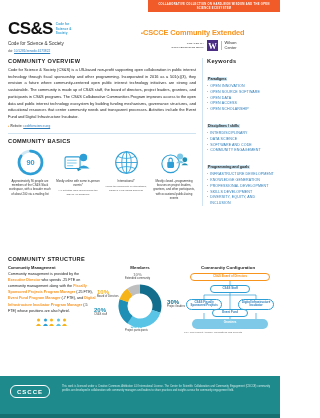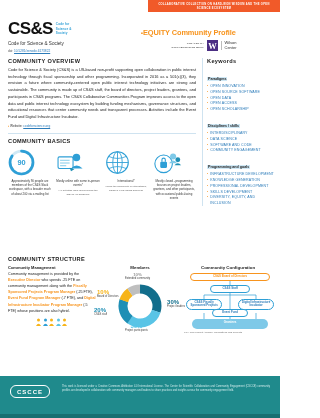--- a/index.html
+++ b/index.html
@@ -63,21 +63,21 @@
 
   
   .kw-title { font-size: 5.6px; font-weight: bold; color: #1b1b1b; letter-spacing: .35px; margin-bottom: 2px; }
   .kw-group { font-size: 3.6px; font-weight: bold; color: #1b1b1b; background: #cfe8f5; display: inline-block; padding: 0 1px; margin: 2px 0 1px 0; }
   .kw-item { display: flex; gap: 1.8px; align-items: flex-start; font-size: 3.6px; color: #2b7bb9; line-height: 1.45; margin-bottom: .6px; letter-spacing: .1px; }
   .kw-bullet { color: #f7941e; font-size: 3.6px; line-height: 1.3; }
 
   
   .basics-row { display: flex; justify-content: space-between; margin-top: 4px; }
   .basic-item { width: 44px; text-align: center; }
-  .icon-box { height: 30px; display: flex; align-items: center; }
+  .icon-box { height: 30px; display: flex; align-items: center; justify-content: center; }
   .basic-cap { font-size: 2.9px; line-height: 1.5; color: #333; margin-top: 1px; }
   .basic-note { font-size: 2.5px; line-height: 1.5; color: #666; margin-top: 2px; font-style: italic; }
 
   
   .struct-wrap { display: flex; gap: 4px; margin-top: 3px; }
   .struct-text { width: 92px; }
   .struct-sub { font-size: 4px; font-weight: bold; color: #1b1b1b; margin-bottom: 1px; }
   .struct-body { font-size: 3.7px; line-height: 1.65; color: #222; }
   .struct-body .hl { color: #f7941e; font-weight: bold; }
   .members-col { width: 84px; text-align: center; }
@@ -124,21 +124,21 @@
       <span class="logo-mark">CS&amp;S</span>
       <span class="logo-sub">Code for<br>Science &amp;<br>Society</span>
     </div>
     <div class="org-name">Code for Science &amp; Society</div>
     <div class="doi">
       <span>doi:</span>
       <a href="#">10.5281/zenodo.6173822</a>
     </div>
 
     <span class="profile-bullet">▪</span>
-    <div class="profile-title">EQUITY Community Profile</div>
+    <div class="profile-title">CSCCE Community Extended</div>
     <div class="created-row">
       <div class="created-lbl">
         <span>CREATED BY</span>
         <b>COLLABORATION WITH:</b>
       </div>
       <div class="w-logo">W</div>
       <div class="w-text">
         <div>Wilson</div>
         <div>Center</div>
       </div>

